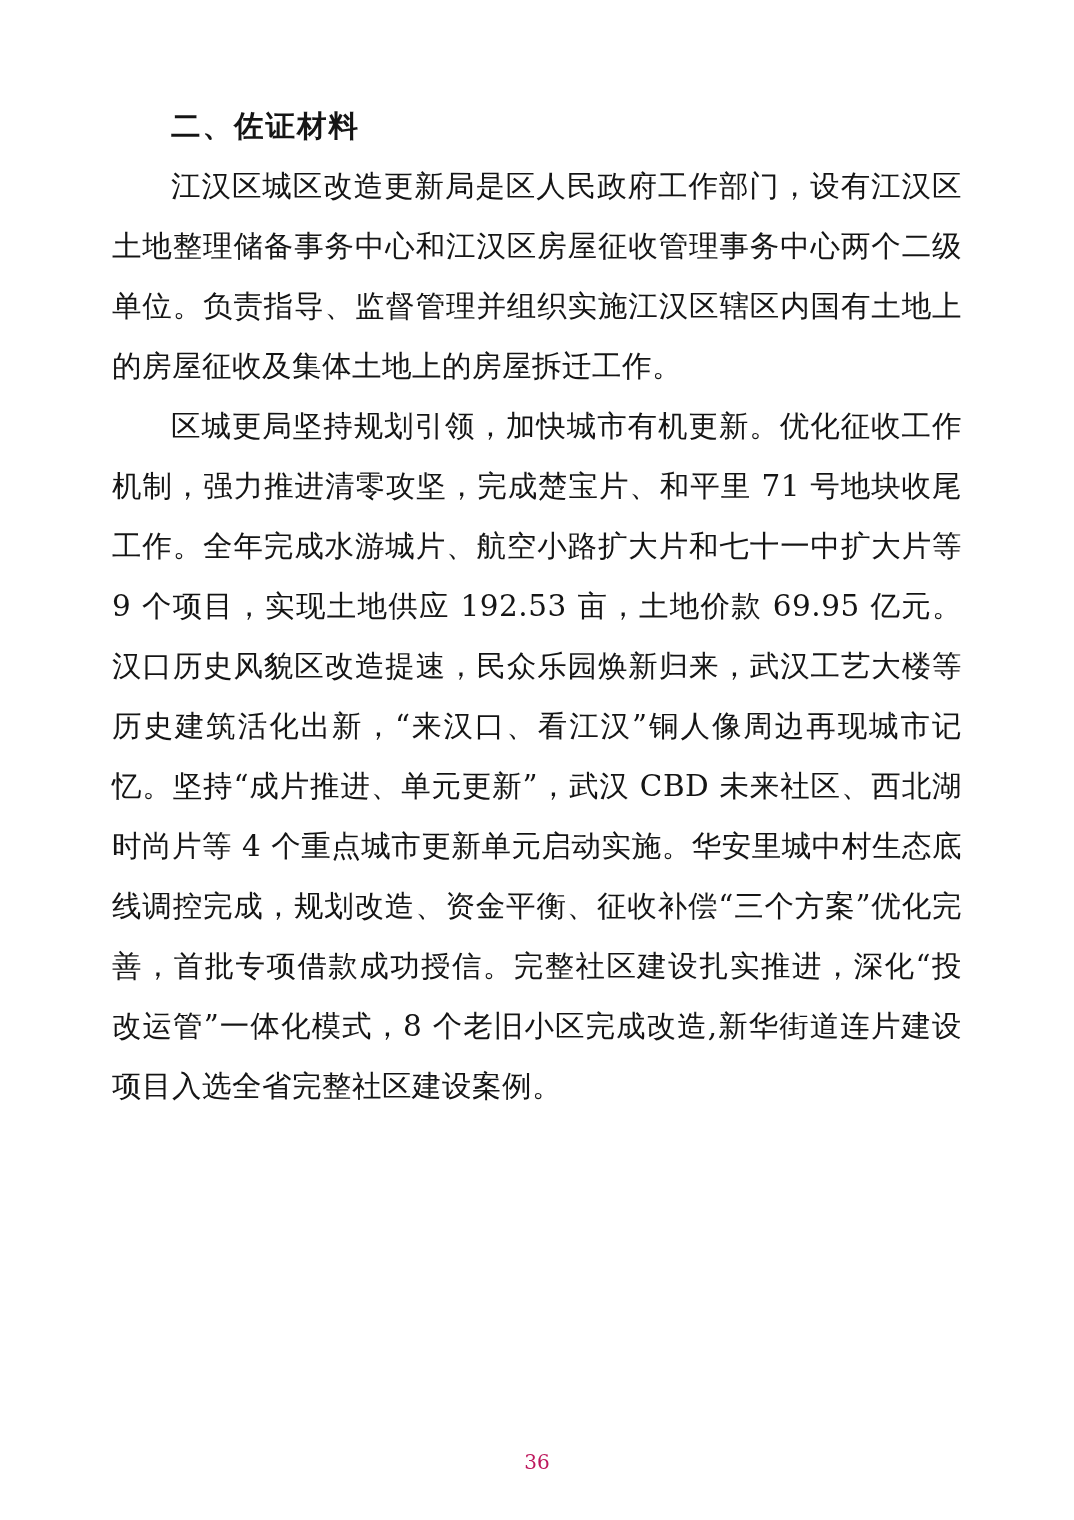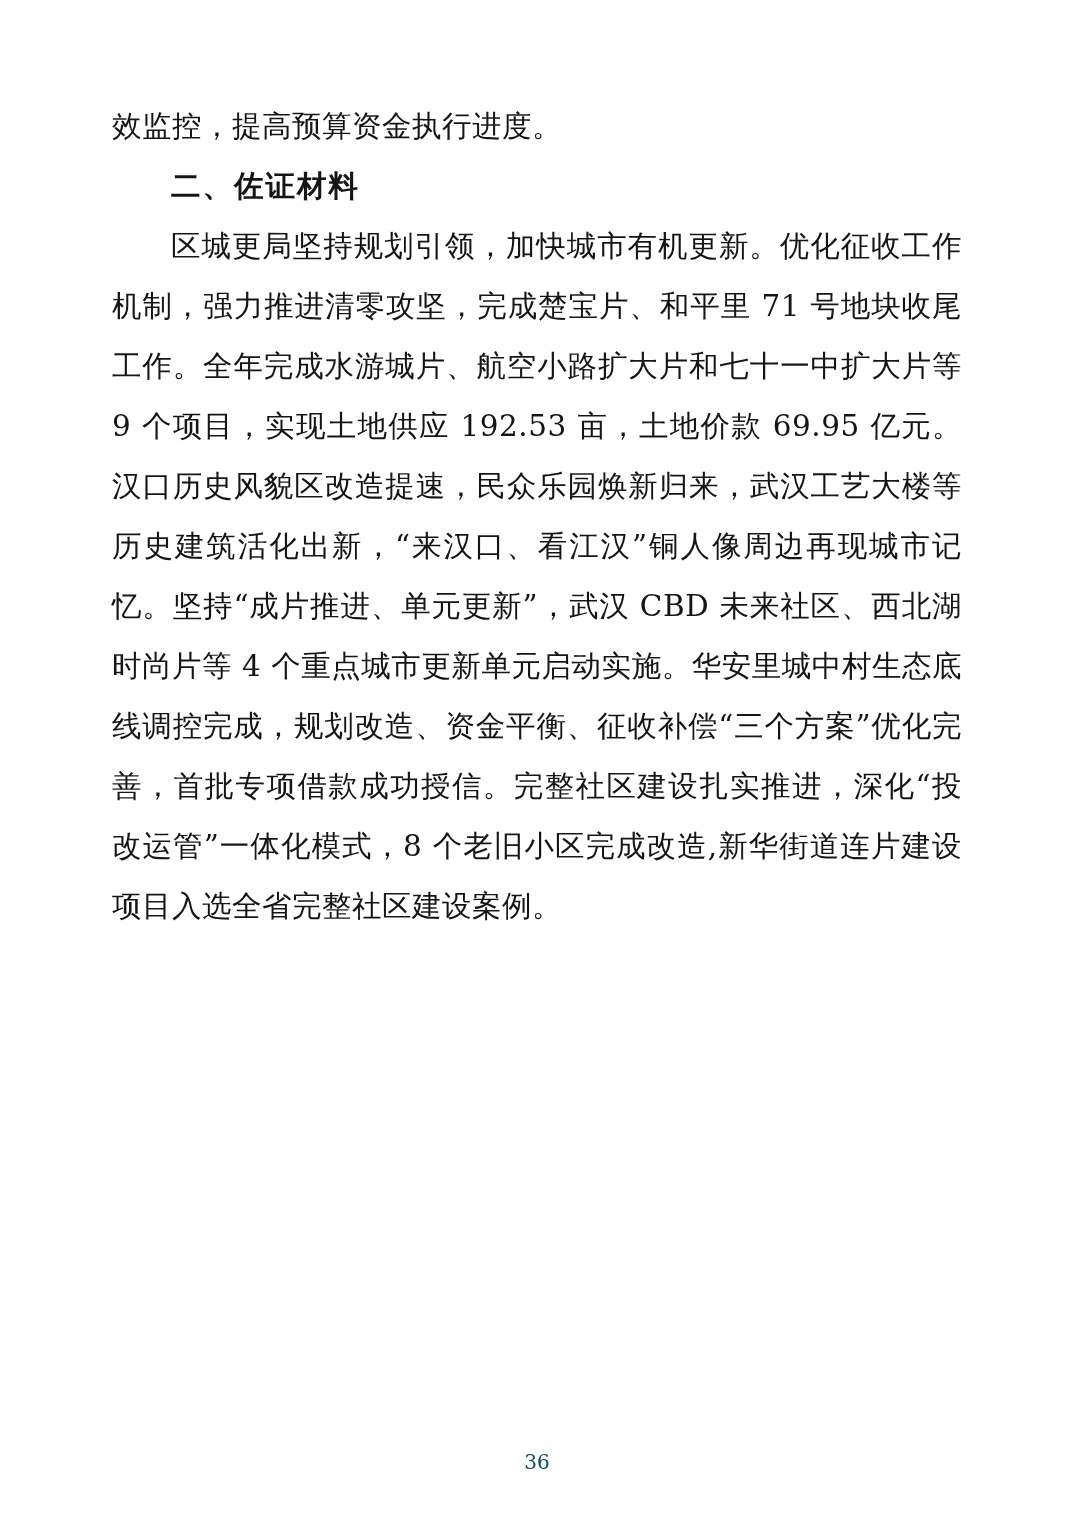--- a/index.html
+++ b/index.html
@@ -48,27 +48,27 @@
     text-indent: 2em;
   }
   .page-number {
     position: absolute;
     bottom: 46px;
     left: 0;
     width: 1074px;
     text-align: center;
     font-size: 20px;
     font-family: "DejaVu Serif", "Liberation Serif", serif;
-    color: #0c4a6e;
+    color: #be185d;
   }
 </style>
 </head>
 <body>
 
 <div class="page">
   <div class="doc-body">
-    <p class="plain">效监控，提高预算资金执行进度。</p>
     <p class="heading">二、佐证材料</p>
+    <p class="indent">江汉区城区改造更新局是区人民政府工作部门，设有江汉区土地整理储备事务中心和江汉区房屋征收管理事务中心两个二级单位。负责指导、监督管理并组织实施江汉区辖区内国有土地上的房屋征收及集体土地上的房屋拆迁工作。</p>
     <p class="indent">区城更局坚持规划引领，加快城市有机更新。优化征收工作机制，强力推进清零攻坚，完成楚宝片、和平里 71 号地块收尾工作。全年完成水游城片、航空小路扩大片和七十一中扩大片等 9 个项目，实现土地供应 192.53 亩，土地价款 69.95 亿元。汉口历史风貌区改造提速，民众乐园焕新归来，武汉工艺大楼等历史建筑活化出新，“来汉口、看江汉”铜人像周边再现城市记忆。坚持“成片推进、单元更新”，武汉 CBD 未来社区、西北湖时尚片等 4 个重点城市更新单元启动实施。华安里城中村生态底线调控完成，规划改造、资金平衡、征收补偿“三个方案”优化完善，首批专项借款成功授信。完整社区建设扎实推进，深化“投改运管”一体化模式，8 个老旧小区完成改造,新华街道连片建设项目入选全省完整社区建设案例。</p>
 
   </div>
   <div class="page-number">36</div>
 </div>
 
 </body></html>

